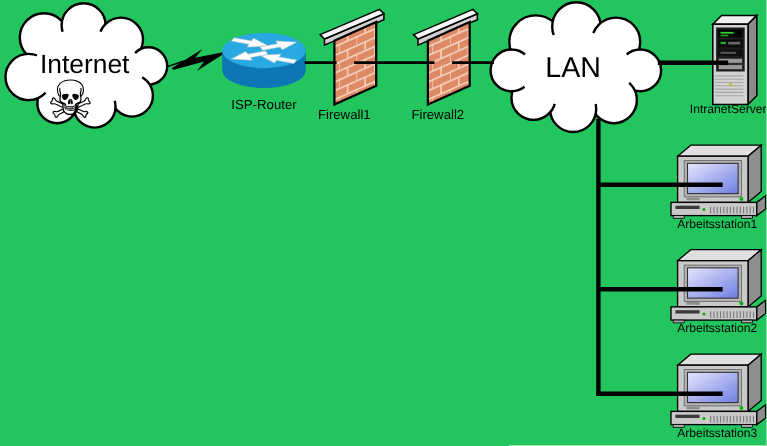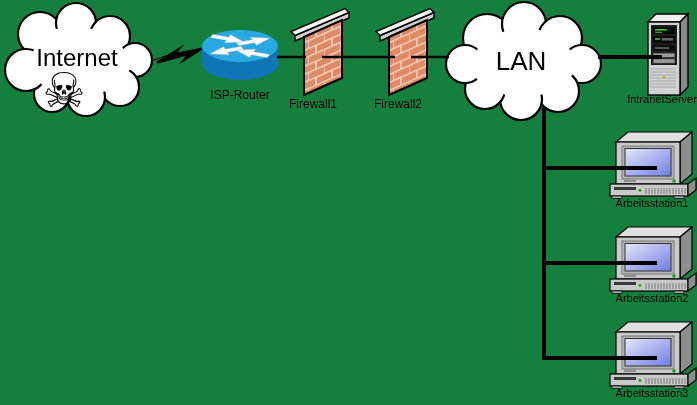--- a/index.html
+++ b/index.html
@@ -1,16 +1,16 @@
 <!DOCTYPE html>
 <html style="--router_top: #29A9E1; --router_body: #0E76B4; --brick: #DE8A66; --mortar: #F5D4BE; --cap_front: #CFCFCF; --cap_top: #F8F8F8; --screen_top: #E6E6FC; --screen_bottom: #6E7EE2; --led_green: #00B400; --server_front: #D2D2D2; --server_side: #8A8A8A; --monitor_front: #C9C9C9; --monitor_side: #8E8E8E; --line: #000000; --background: #FFFFFF;"><head>
 <meta charset="utf-8">
 <style>
   html,body{margin:0;padding:0;background:#fff;}
-  .canvas{position:relative;width:697px;height:405px;background:#15803d;overflow:hidden;
+  .canvas{position:relative;width:697px;height:405px;background:#22c55e;overflow:hidden;
           font-family:"Liberation Sans",sans-serif;}
   svg{position:absolute;left:0;top:0;}
   text{font-family:"Liberation Sans",sans-serif;fill:#000;}
   .node-label{font-size:12px;}
   .node-label-sm{font-size:11px;}
   .cloud-label-big{font-size:24px;}
   .cloud-label-lan{font-size:26px;}
   .skull{font-family:"DejaVu Sans",sans-serif;font-size:48px;}
 </style>
 </head>

